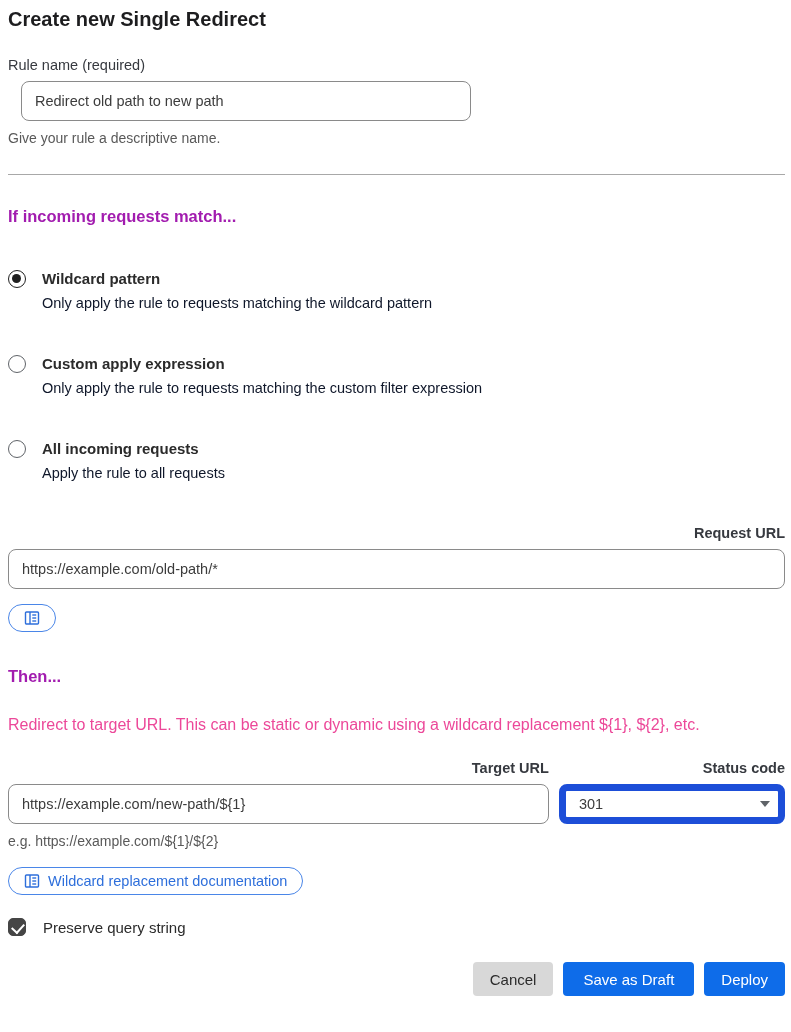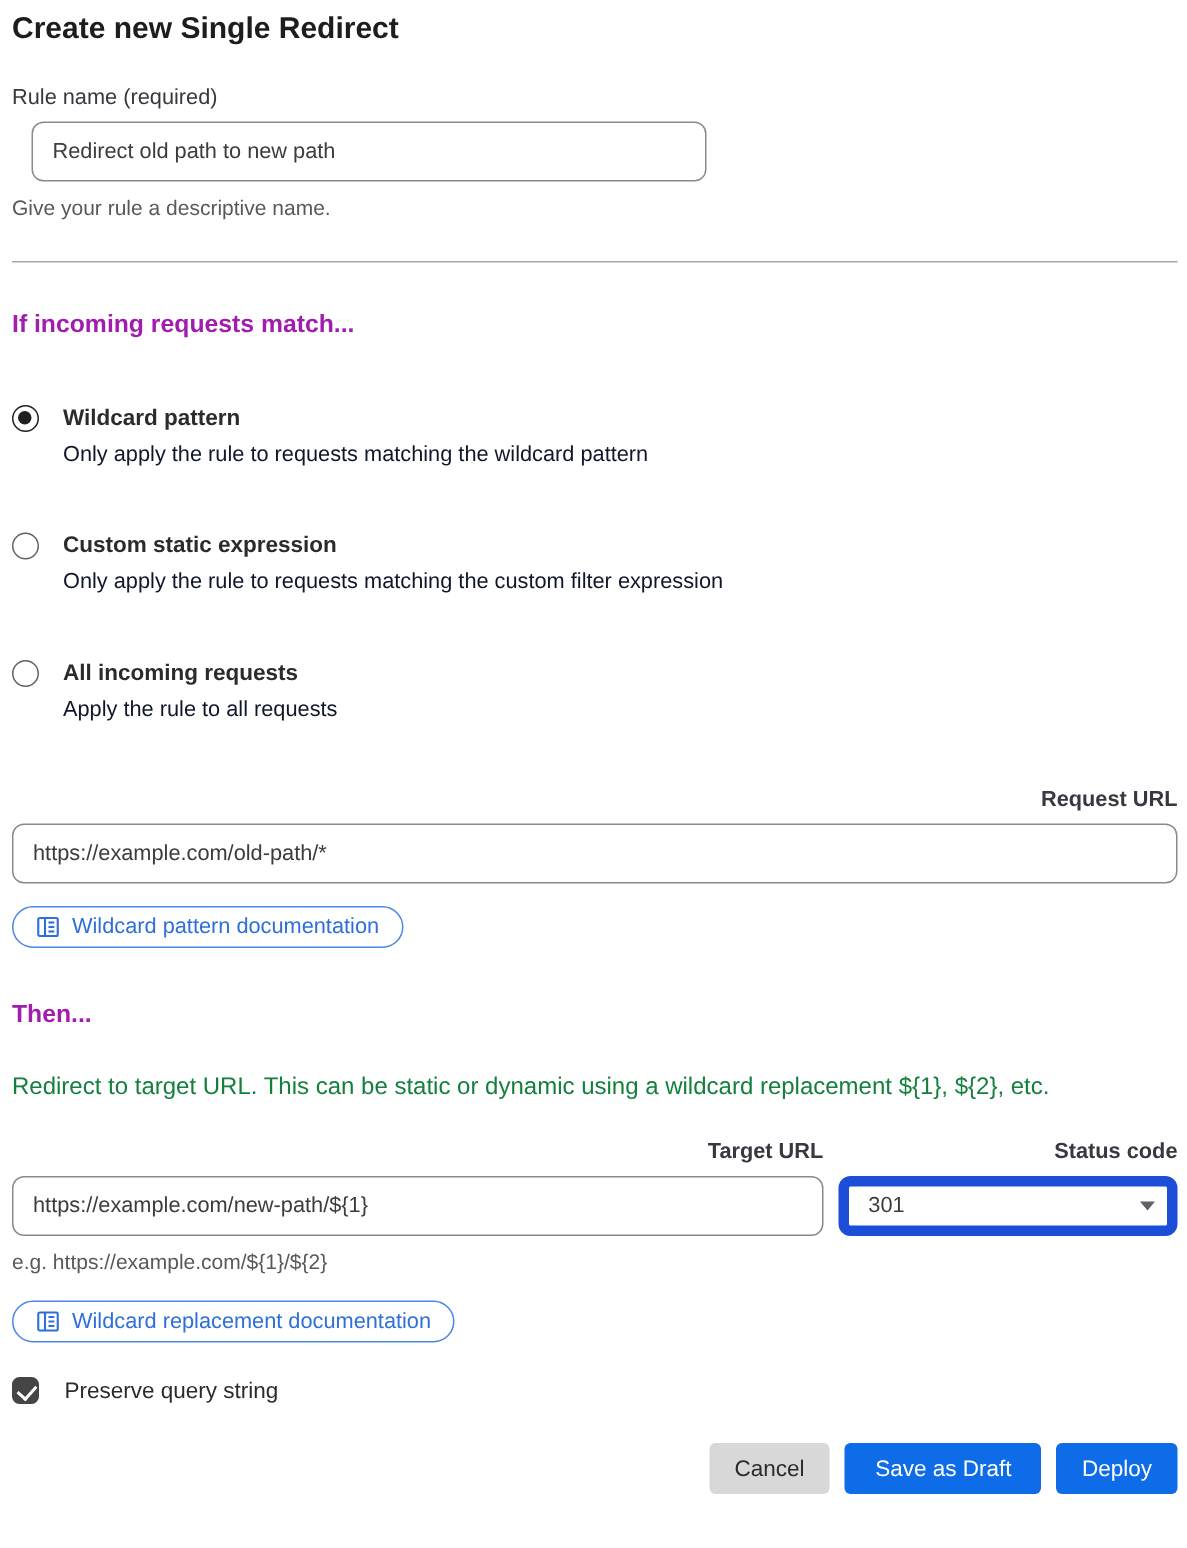--- a/index.html
+++ b/index.html
@@ -49,21 +49,21 @@
 
   .doc-button {
     display: inline-flex; align-items: center; gap: 8px;
     margin-top: 15px; height: 28px; padding: 0 15px;
     border: 1px solid #4a86e8; border-radius: 14px; background: #fff;
     color: #2e6fdb; font-size: 14.5px; font-family: "Liberation Sans", sans-serif;
     cursor: pointer; line-height: 26px;
   }
   .doc-button svg { display: block; }
 
-  .then-desc { font-size: 16px; color: #15803d; margin-top: 27px; line-height: 21px; }
+  .then-desc { font-size: 16px; color: #ec4899; margin-top: 27px; line-height: 21px; }
 
   .target-row { display: flex; gap: 10px; margin-top: 24px; }
   .target-col { width: 543px; }
   .status-col { width: 227px; }
   .target-row .field-label { margin-top: 0; }
   .select-wrap { position: relative; margin-top: 7px; }
   .select-wrap select {
     appearance: none; -webkit-appearance: none;
     width: 100%; height: 40px; border: 7px solid #1d4ed8; border-radius: 8px;
     padding: 0 13px; font-size: 14.5px; color: #3c3c3c; background: #fff;
@@ -118,21 +118,21 @@
     <div class="radio-option">
       <input type="radio" name="match-type" checked="" style="">
       <div class="radio-texts">
         <div class="radio-label">Wildcard pattern</div>
         <div class="radio-desc">Only apply the rule to requests matching the wildcard pattern</div>
       </div>
     </div>
     <div class="radio-option">
       <input type="radio" name="match-type" style="">
       <div class="radio-texts">
-        <div class="radio-label">Custom static expression</div>
+        <div class="radio-label">Custom apply expression</div>
         <div class="radio-desc">Only apply the rule to requests matching the custom filter expression</div>
       </div>
     </div>
     <div class="radio-option">
       <input type="radio" name="match-type" style="">
       <div class="radio-texts">
         <div class="radio-label">All incoming requests</div>
         <div class="radio-desc">Apply the rule to all requests</div>
       </div>
     </div>
@@ -144,21 +144,20 @@
   <button class="doc-button">
     <span>
       <svg width="16" height="16" viewBox="0 0 16 16" fill="none" stroke="#2e6fdb" stroke-width="1.4">
         <rect x="1.5" y="2" width="13" height="12" rx="1"></rect>
         <line x1="6" y1="2" x2="6" y2="14"></line>
         <line x1="8.3" y1="5" x2="12.2" y2="5"></line>
         <line x1="8.3" y1="8" x2="12.2" y2="8"></line>
         <line x1="8.3" y1="11" x2="12.2" y2="11"></line>
       </svg>
     </span>
-    <span>Wildcard pattern documentation</span>
   </button>
 
   <h2 class="section-heading" style="margin-top:34px;">Then...</h2>
   <div class="then-desc">Redirect to target URL. This can be static or dynamic using a wildcard replacement ${1}, ${2}, etc.</div>
 
   <div class="target-row">
     <div class="target-col">
       <label class="field-label semibold">Target URL</label>
       <input type="text" class="text-input" value="https://example.com/new-path/${1}" style="">
     </div>

